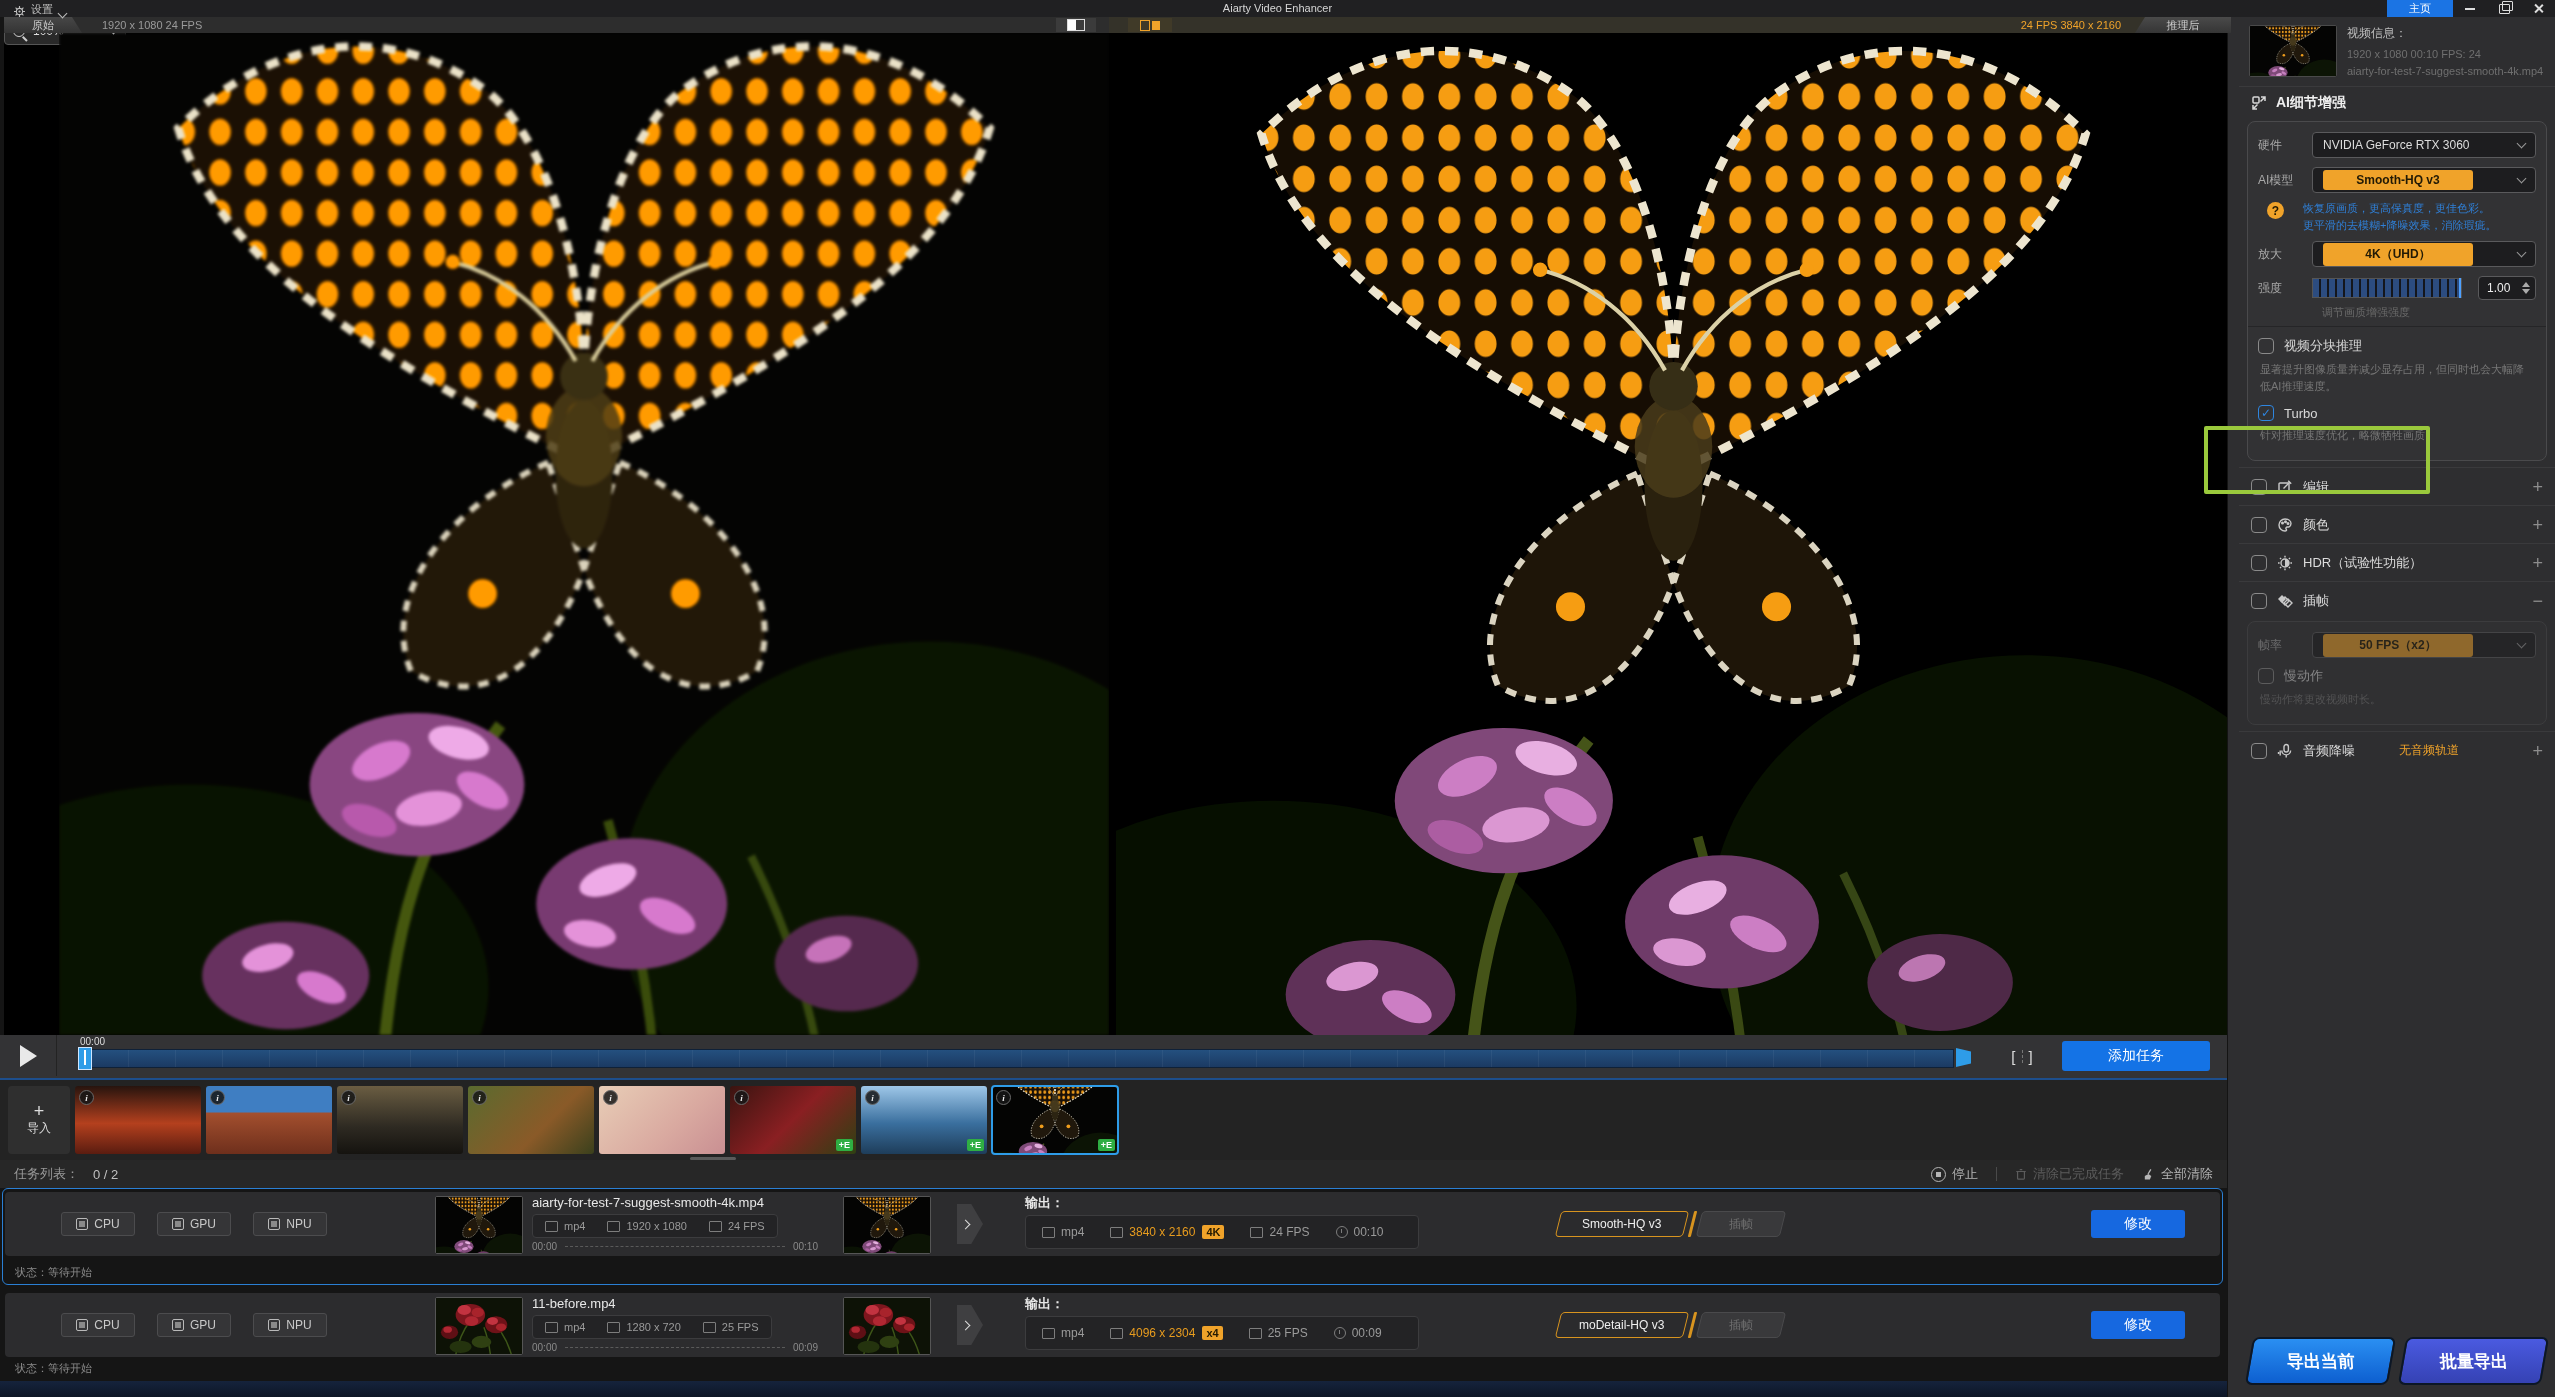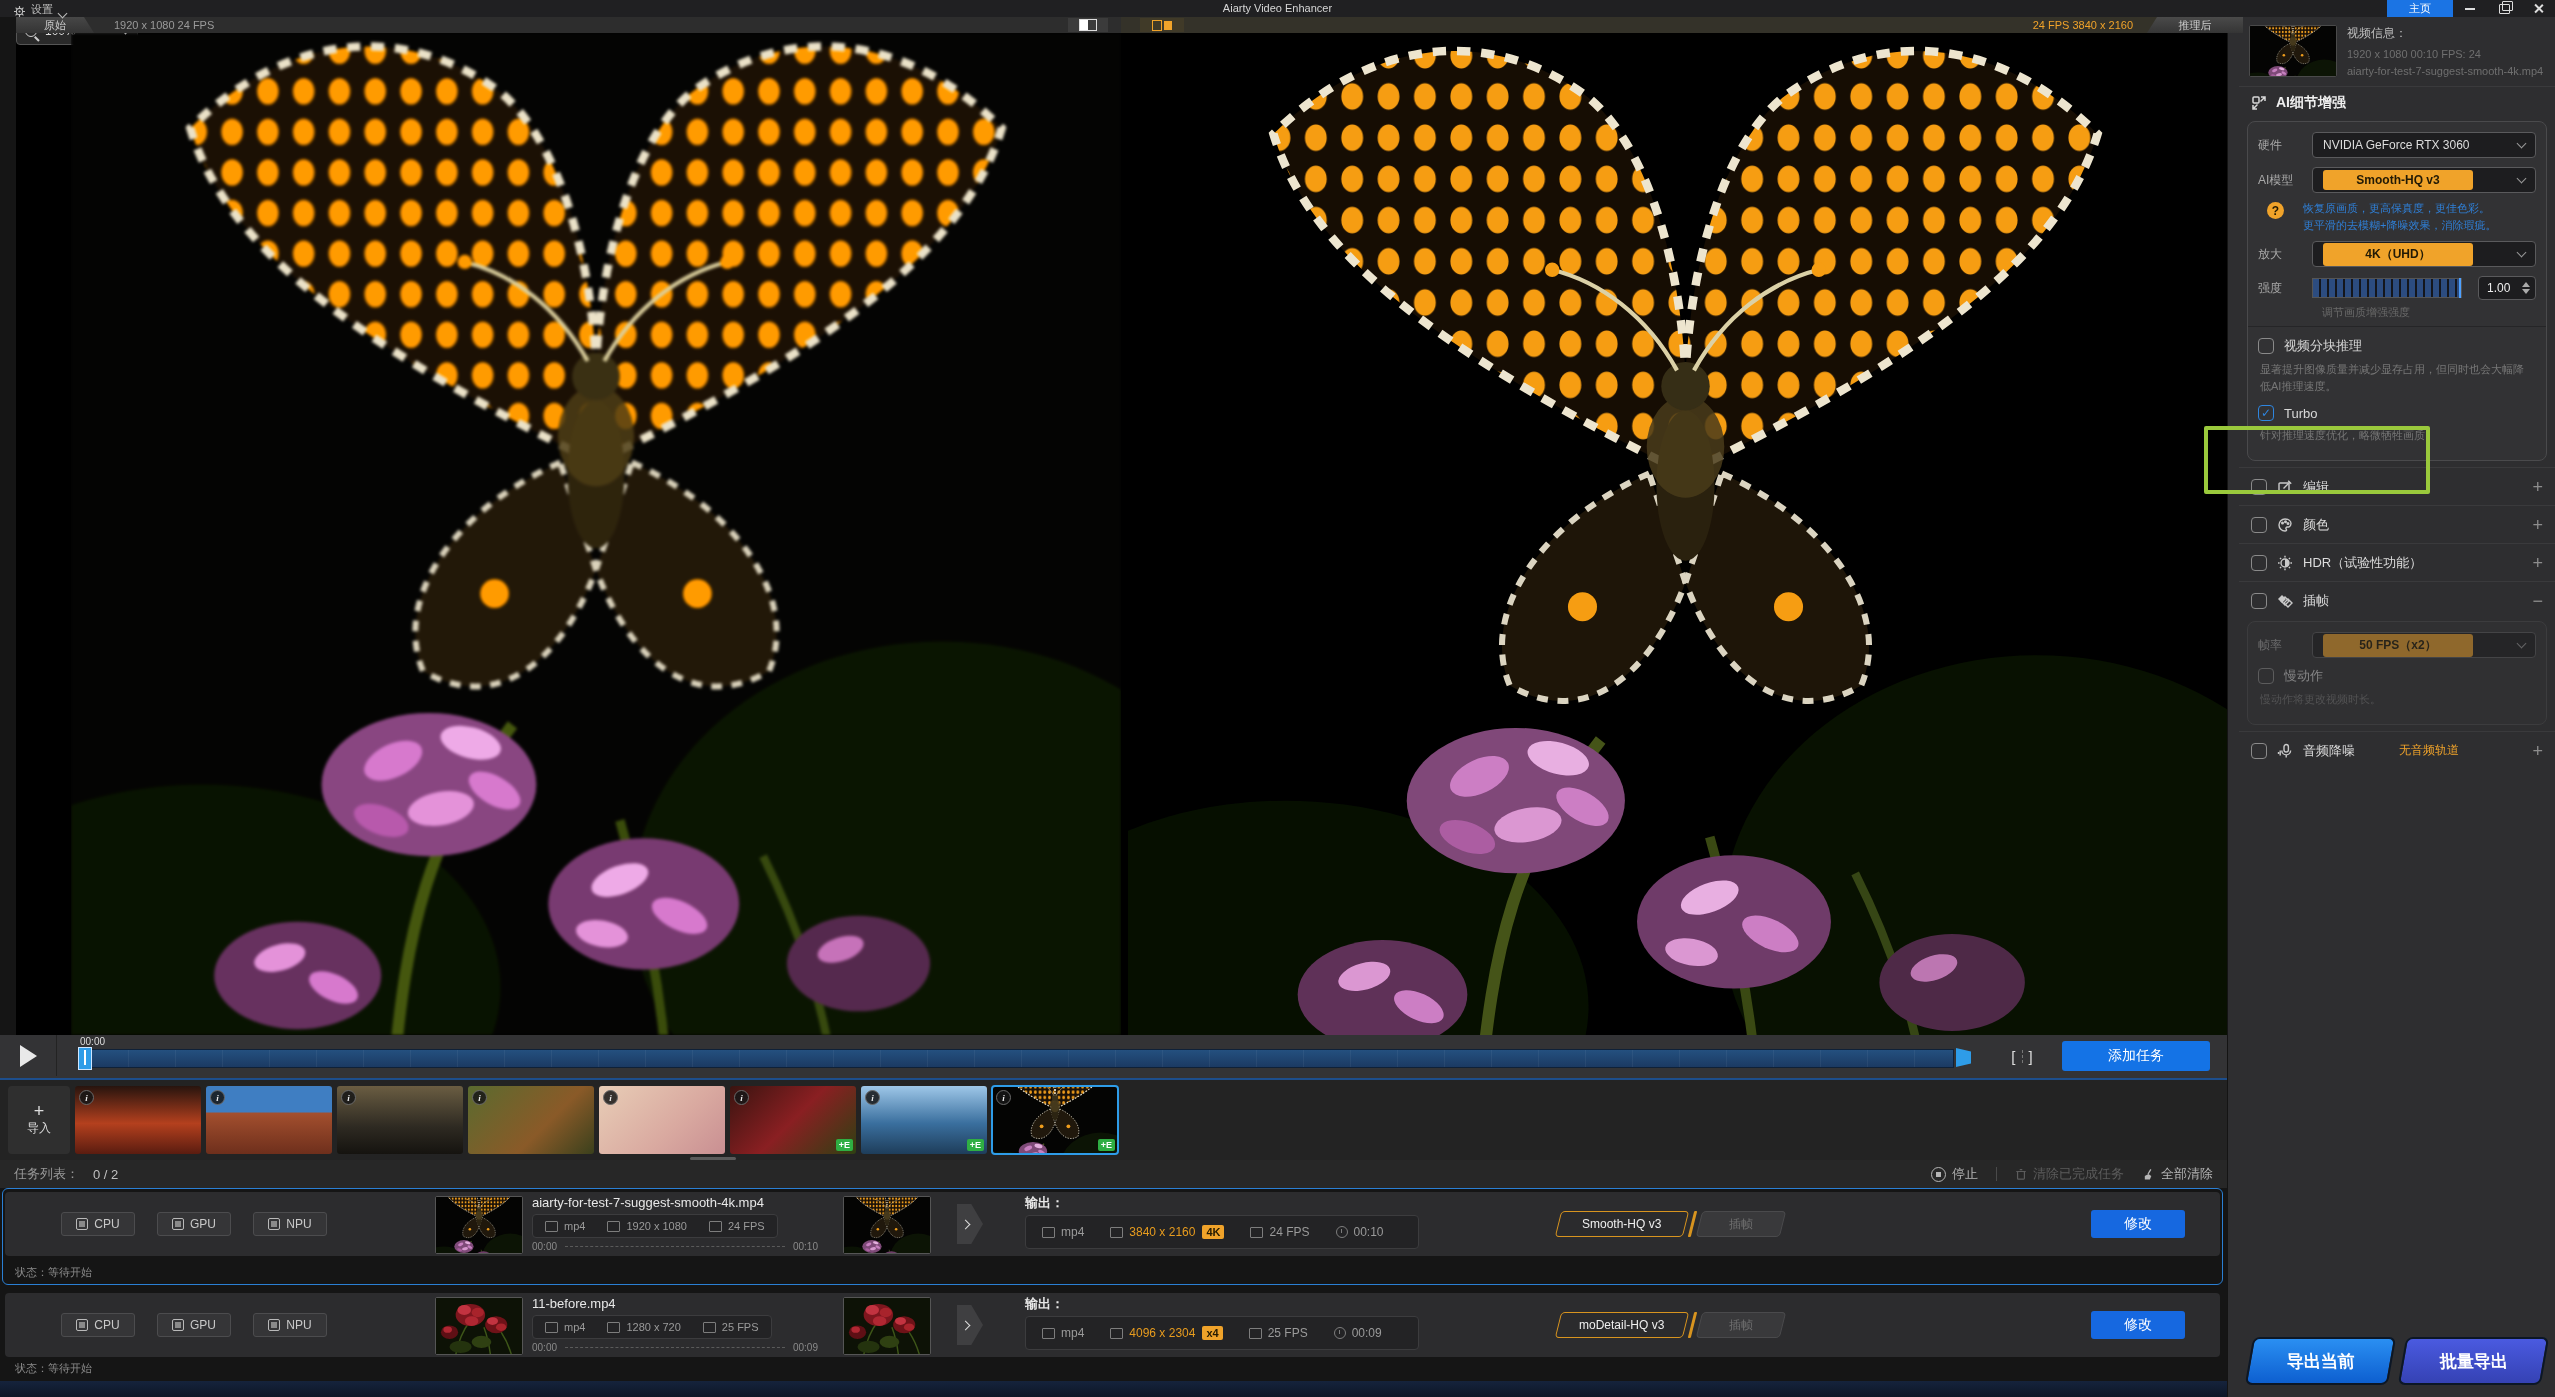--- a/index.html
+++ b/index.html
@@ -21,21 +21,21 @@
   .ic-close:before,.ic-close:after{content:"";position:absolute;left:5px;top:0;width:1.6px;height:11px;background:#ddd;}
   .ic-close:before{transform:rotate(45deg);} .ic-close:after{transform:rotate(-45deg);}
 
   
   .chv{display:inline-block;width:6px;height:6px;border-right:1.6px solid currentColor;border-bottom:1.6px solid currentColor;}
   .chv.down{transform:rotate(45deg);margin-top:-3px;}
   .chv.up{transform:rotate(-135deg);margin-bottom:-3px;}
   .chv.right{transform:rotate(-45deg);}
 
   
-  #preview{left:16px;top:17px;width:2227px;height:1018px;background:#000;}
+  #preview{left:4px;top:17px;width:2227px;height:1018px;background:#000;}
   #pv-header{position:absolute;left:0;top:0;width:1105px;height:16px;background:#2d2d2d;display:flex;align-items:center;font-size:11px;z-index:5;}
   #pv-header-r{position:absolute;left:1105px;top:0;width:1122px;height:16px;background:#343229;display:flex;align-items:center;font-size:11px;z-index:5;}
   #tab-original{height:16px;padding:0 28px;background:linear-gradient(#474747,#343434);color:#cfcfcf;display:flex;align-items:center;clip-path:polygon(0 0,calc(100% - 10px) 0,100% 100%,0 100%);}
   #pv-src-info{margin-left:20px;color:#9a9a9a;}
   #toggle-split{position:absolute;left:1052px;top:1px;width:40px;height:14px;background:#3b3b3b;display:flex;align-items:center;justify-content:center;z-index:6;}
   .sv-ic{width:16px;height:10px;border:1px solid #ddd;display:flex;}
   .sv-ic i{flex:1;} .sv-ic i.f{background:#fff;}
   #toggle-side{position:absolute;left:1124px;top:1px;width:44px;height:14px;background:#403a28;display:flex;align-items:center;justify-content:center;z-index:6;}
   .ss-ic{display:flex;align-items:center;gap:2px;}
   .ss-ic .a{width:8px;height:9px;border:1px solid #f0a32a;}

